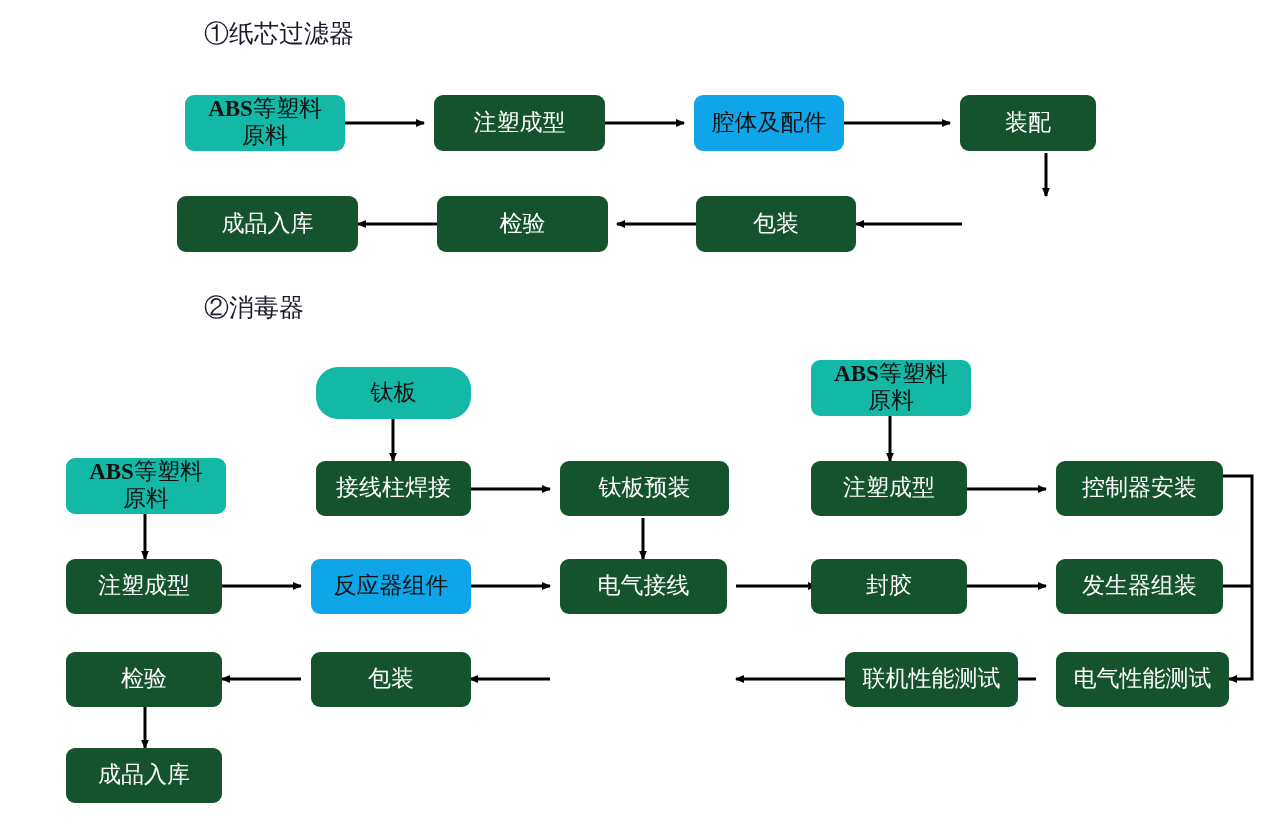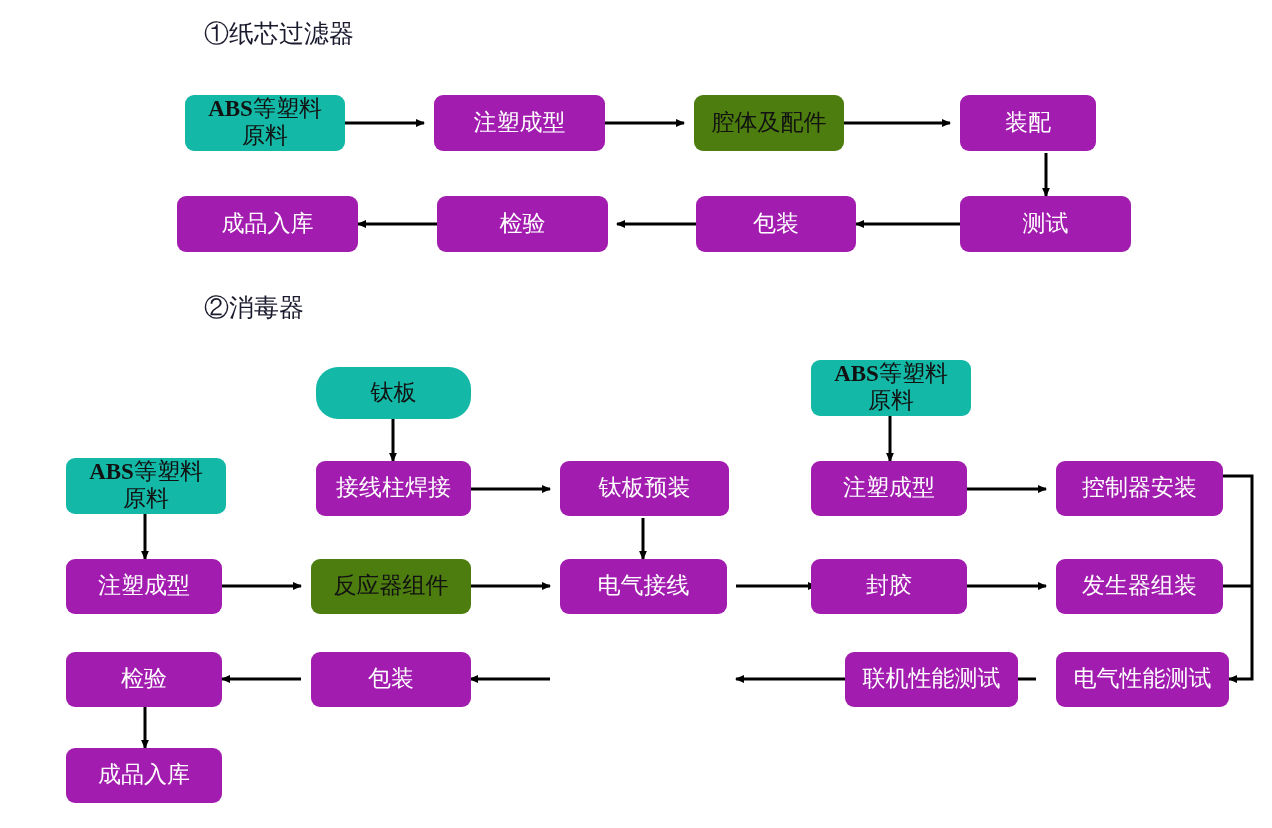--- a/index.html
+++ b/index.html
@@ -25,23 +25,23 @@
     border-radius:9px;
     display:flex;
     align-items:center;
     justify-content:center;
     text-align:center;
     font-size:23px;
     line-height:1.16;
     font-family:"Liberation Serif","DejaVu Serif",serif;
     padding:2px 4px;
   }
-  .node.dark{ background:#a21caf; color:#ffffff; }
+  .node.dark{ background:#14532d; color:#ffffff; }
   .node.light{ background:#14b8a6; color:#111111; }
-  .node.orange{ background:#4d7c0f; color:#111111; }
+  .node.orange{ background:#0ea5e9; color:#111111; }
   .node .lbl{display:block;}
   .node .b{font-weight:bold;}
   svg.edges{position:absolute;left:0;top:0;width:1272px;height:828px;pointer-events:none;}
 </style>
 </head>
 <body>
 
 <div id="canvas">
 
   <svg class="edges" viewBox="0 0 1272 828">
@@ -98,23 +98,20 @@
   </div>
 
   <div class="node orange" style="left:694px;top:95px;width:150px;height:56px;">
     <span class="lbl">腔体及配件</span>
   </div>
 
   <div class="node dark" style="left:960px;top:95px;width:136px;height:56px;">
     <span class="lbl">装配</span>
   </div>
 
-  <div class="node dark" style="left:960px;top:196px;width:171px;height:56px;">
-    <span class="lbl">测试</span>
-  </div>
 
   <div class="node dark" style="left:696px;top:196px;width:160px;height:56px;">
     <span class="lbl">包装</span>
   </div>
 
   <div class="node dark" style="left:437px;top:196px;width:171px;height:56px;">
     <span class="lbl">检验</span>
   </div>
 
   <div class="node dark" style="left:177px;top:196px;width:181px;height:56px;">

